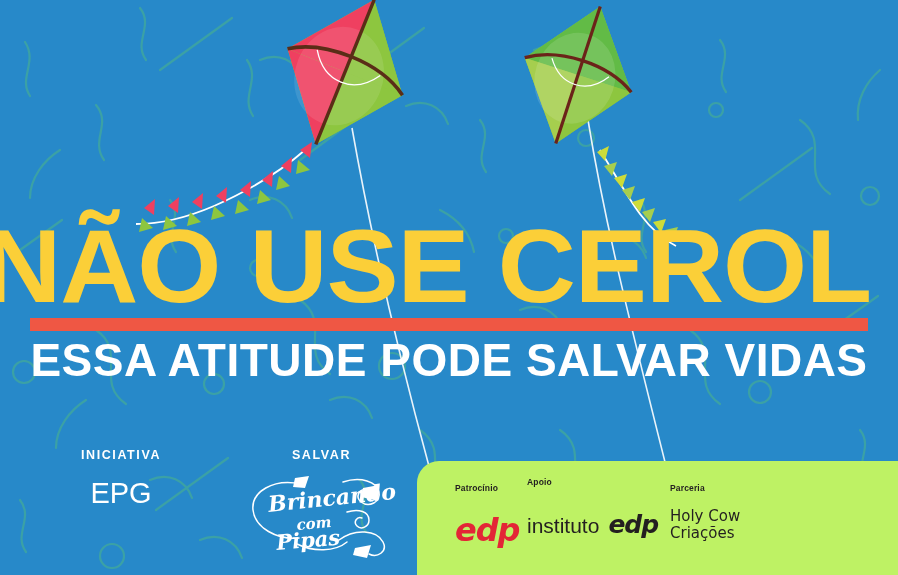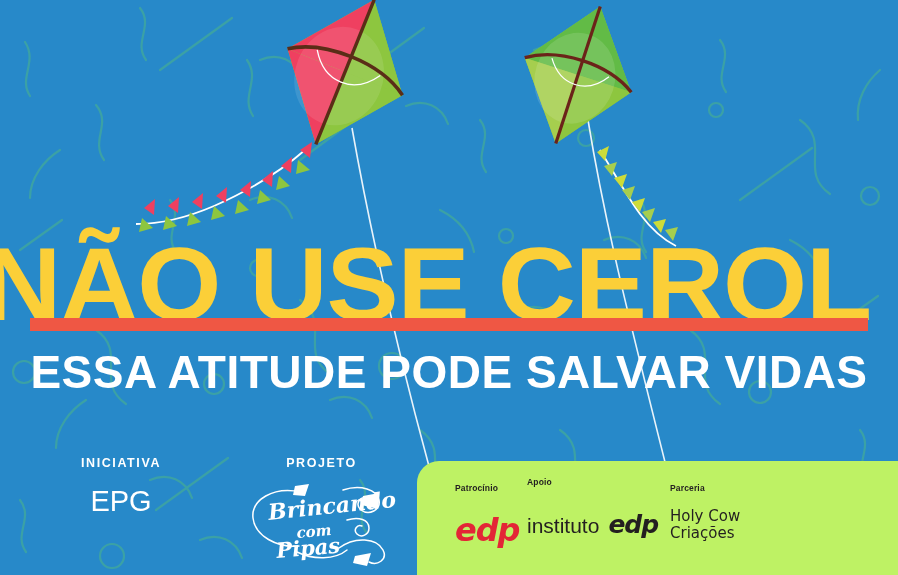--- a/index.html
+++ b/index.html
@@ -32,21 +32,21 @@
     position: absolute;
     left: 0; top: 0;
     width: 898px;
     height: 575px;
   }
 
   
   .headline-block {
     position: absolute;
     left: 0;
-    top: 232px;
+    top: 214px;
     width: 840px;
     text-align: center;
   }
   .headline {
     margin: 0;
     color: #fbcf38;
     font-family: "Liberation Sans Narrow", "Liberation Sans", sans-serif;
     font-weight: bold;
     font-size: 104px;
     line-height: 104px;
@@ -61,21 +61,21 @@
     left: 30px;
     top: 318px;
     width: 838px;
     height: 13px;
     background: #ef5744;
   }
 
   .subhead-block {
     position: absolute;
     left: 0;
-    top: 346px;
+    top: 334px;
     width: 898px;
     text-align: center;
   }
   .subhead {
     margin: 0;
     color: #ffffff;
     font-family: "Liberation Sans Narrow", "Liberation Sans", sans-serif;
     font-weight: bold;
     font-size: 46px;
     line-height: 52px;
@@ -101,21 +101,20 @@
     align-items: center;
   }
   .credit-col.initiative { width: 226px; }
   .credit-col.project { width: 175px; }
 
   .credit-label {
     color: #ffffff;
     font-size: 12.5px;
     font-weight: bold;
     letter-spacing: 1.6px;
-    margin-top: 8px;
   }
   .credit-name {
     color: #ffffff;
     font-size: 29px;
     line-height: 34px;
     font-weight: normal;
     text-align: center;
     margin-top: 14px;
   }
   .script-logo {
@@ -358,21 +357,21 @@
   <div class="credits">
 
     <div class="credit-col initiative">
       <div class="credit-label">INICIATIVA</div>
       <div class="credit-name">
         <div>EPG</div>
       </div>
     </div>
 
     <div class="credit-col project">
-      <div class="credit-label">PROJETO</div>
+      <div class="credit-label">SALVAR</div>
       <div class="script-logo">
         <svg width="158" height="92" viewBox="0 0 158 92" xmlns="http://www.w3.org/2000/svg">
           <g fill="none" stroke="#ffffff" stroke-width="1.5" stroke-linecap="round">
 
             <path d="M58 18 C 30 12, 8 26, 10 44 C 12 62, 34 74, 56 72"></path>
             <path d="M100 16 C 118 10, 134 16, 136 26 C 138 36, 126 42, 118 36 C 112 31, 116 22, 124 24"></path>
             <path d="M104 46 C 116 42, 126 46, 126 54 C 126 61, 118 64, 114 60 C 110 56, 114 50, 119 52"></path>
             <path d="M96 74 C 112 62, 134 64, 140 76 C 145 86, 134 92, 126 88"></path>
             <path d="M54 78 C 70 86, 92 86, 104 76"></path>
           </g>

